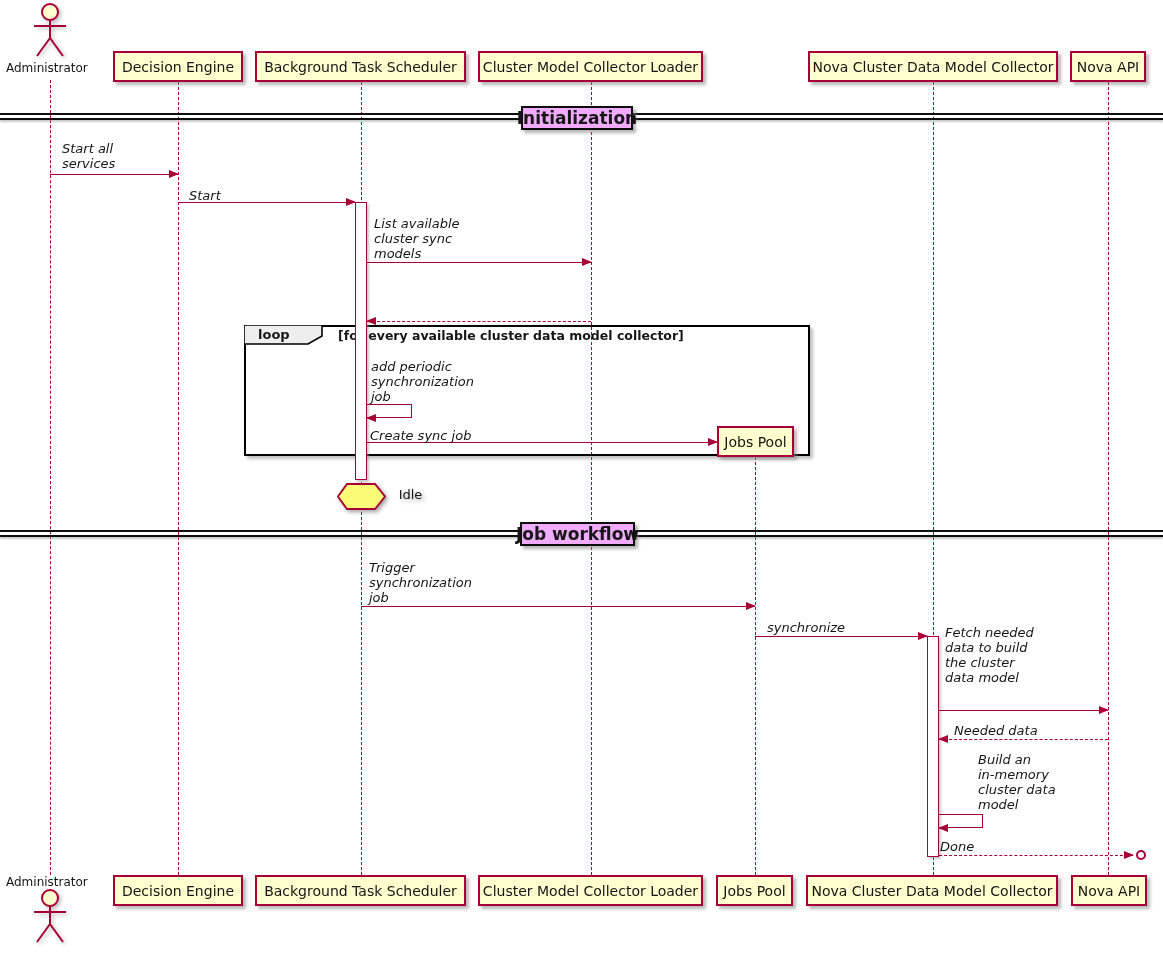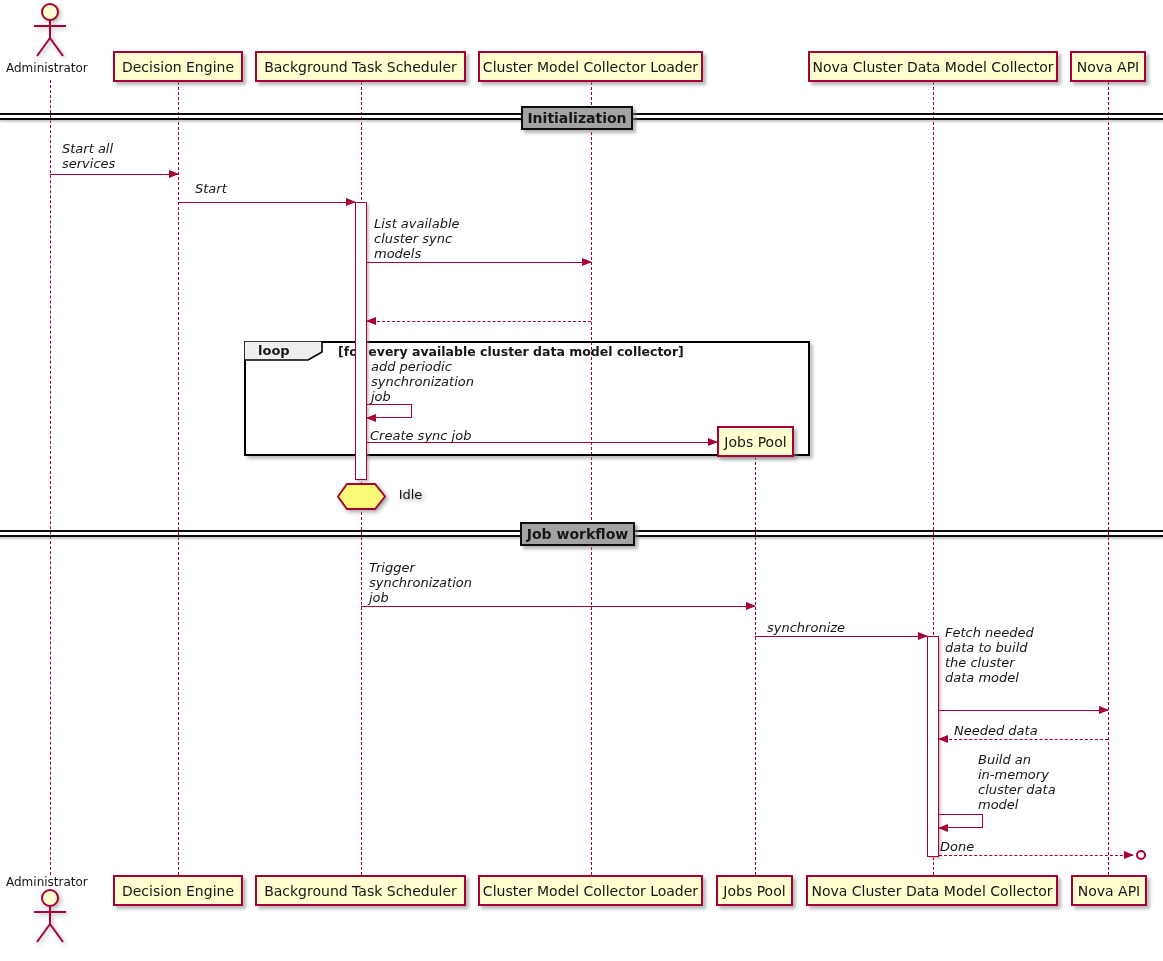--- a/index.html
+++ b/index.html
@@ -13,24 +13,24 @@
     position:absolute;background:#FEFECE;border:2px solid #A80036;
     box-shadow:3px 3px 3px rgba(130,130,130,.55);
     display:flex;align-items:center;justify-content:center;
     font-size:14px;box-sizing:border-box;z-index:5;white-space:nowrap;
   }
   .actor-label{position:absolute;font-size:12px;z-index:5;white-space:nowrap;}
   .divider-line{position:absolute;left:0;width:1163px;height:7px;box-sizing:border-box;
     border-top:2px solid #0d0d0d;border-bottom:2px solid #0d0d0d;z-index:2;
     box-shadow:0 2px 2px rgba(150,150,150,.5);}
   .divider-label{
-    position:absolute;background:#a3a3a3;border:2px solid #0d0d0d;
+    position:absolute;background:#f0abfc;border:2px solid #0d0d0d;
     box-shadow:3px 3px 3px rgba(130,130,130,.6);
     display:flex;align-items:center;justify-content:center;
-    font-size:14px;font-weight:bold;box-sizing:border-box;z-index:6;white-space:nowrap;
+    font-size:17px;font-weight:bold;box-sizing:border-box;z-index:6;white-space:nowrap;
   }
   .msg-label{position:absolute;font-size:13px;line-height:15px;white-space:pre-line;z-index:4;font-style:italic;}
   .arrow{position:absolute;height:0;border-top:1.5px solid #A80036;z-index:3;}
   .arrow.dashed{border-top-style:dashed;}
   .ah-r{position:absolute;right:-1px;top:-5px;width:0;height:0;
     border-left:10px solid #A80036;border-top:4px solid transparent;border-bottom:4px solid transparent;}
   .ah-l{position:absolute;left:-1px;top:-5px;width:0;height:0;
     border-right:10px solid #A80036;border-top:4px solid transparent;border-bottom:4px solid transparent;}
   .self-msg{position:absolute;box-sizing:border-box;z-index:3;
     border-top:1.5px solid #A80036;border-right:1.5px solid #A80036;border-bottom:1.5px solid #A80036;}
@@ -90,39 +90,39 @@
   <div class="divider-label" style="left:521px;top:106px;width:112px;height:24px;">
     <span>Initialization</span>
   </div>
 
   <div class="msg-label" style="left:62px;top:141px;">Start all
 services</div>
   <div class="arrow" style="left:50px;top:174px;width:128px;">
     <span class="ah-r"></span>
   </div>
 
-  <div class="msg-label" style="left:189px;top:181px;margin-left:6px;">Start</div>
+  <div class="msg-label" style="left:189px;top:188px;">Start</div>
   <div class="arrow" style="left:178px;top:202px;width:177px;">
     <span class="ah-r"></span>
   </div>
 
   <div class="activation" style="left:355px;top:202px;height:278px;"></div>
 
   <div class="msg-label" style="left:374px;top:216px;">List available
 cluster sync
 models</div>
   <div class="arrow" style="left:367px;top:262px;width:224px;">
     <span class="ah-r"></span>
   </div>
 
   <div class="arrow dashed" style="left:367px;top:321px;width:224px;">
     <span class="ah-l"></span>
   </div>
 
-  <div class="loop-frame" style="left:244px;top:341px;width:566px;height:115px;padding-left:28px;">
+  <div class="loop-frame" style="left:244px;top:325px;width:566px;height:131px;padding-left:28px;">
     <svg style="position:absolute;left:-2px;top:-2px;" width="80" height="20" viewBox="0 0 80 20">
       <path d="M0,0 H78 V11 L64,19 H0 Z" fill="#EEEEEE" stroke="#000" stroke-width="1.6"></path>
     </svg>
     <span class="loop-keyword">loop</span>
     <span class="loop-cond" style="left:92px;top:1px;">[for every available cluster data model collector]</span>
   </div>
 
   <div class="msg-label" style="left:371px;top:359px;">add periodic
 synchronization
 job</div>

